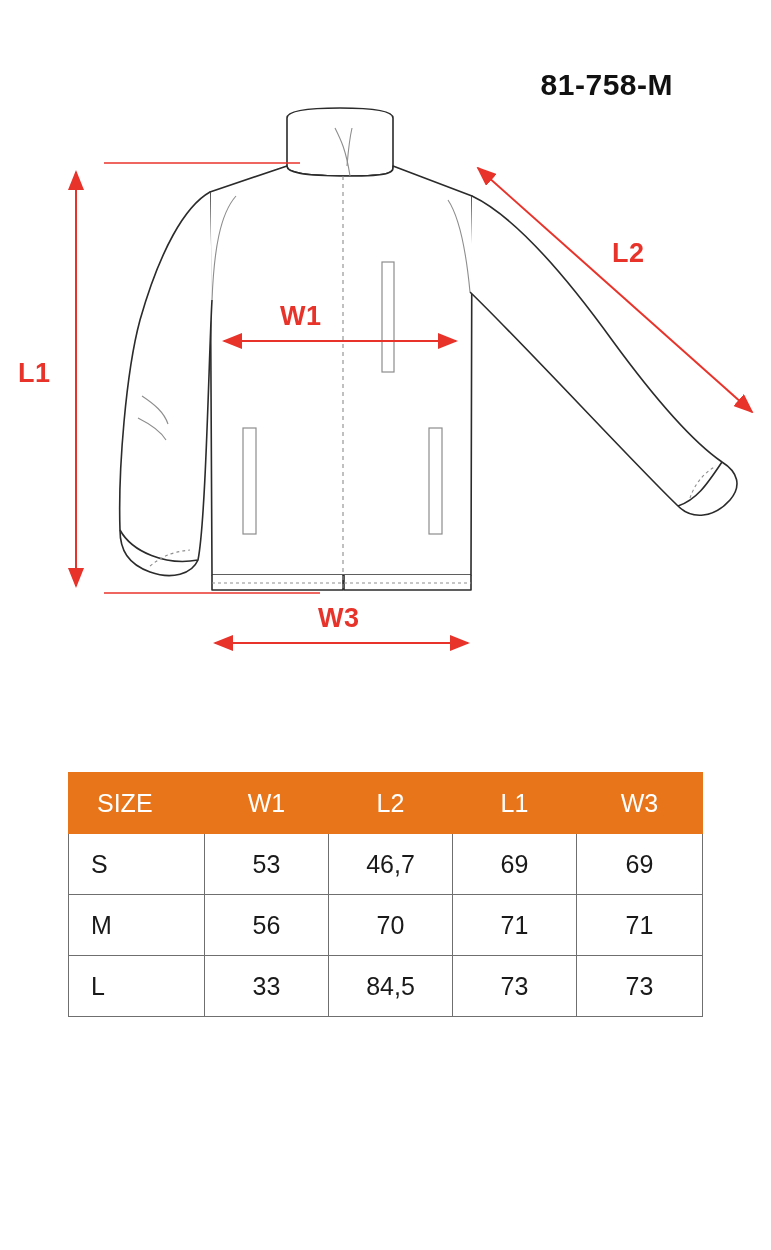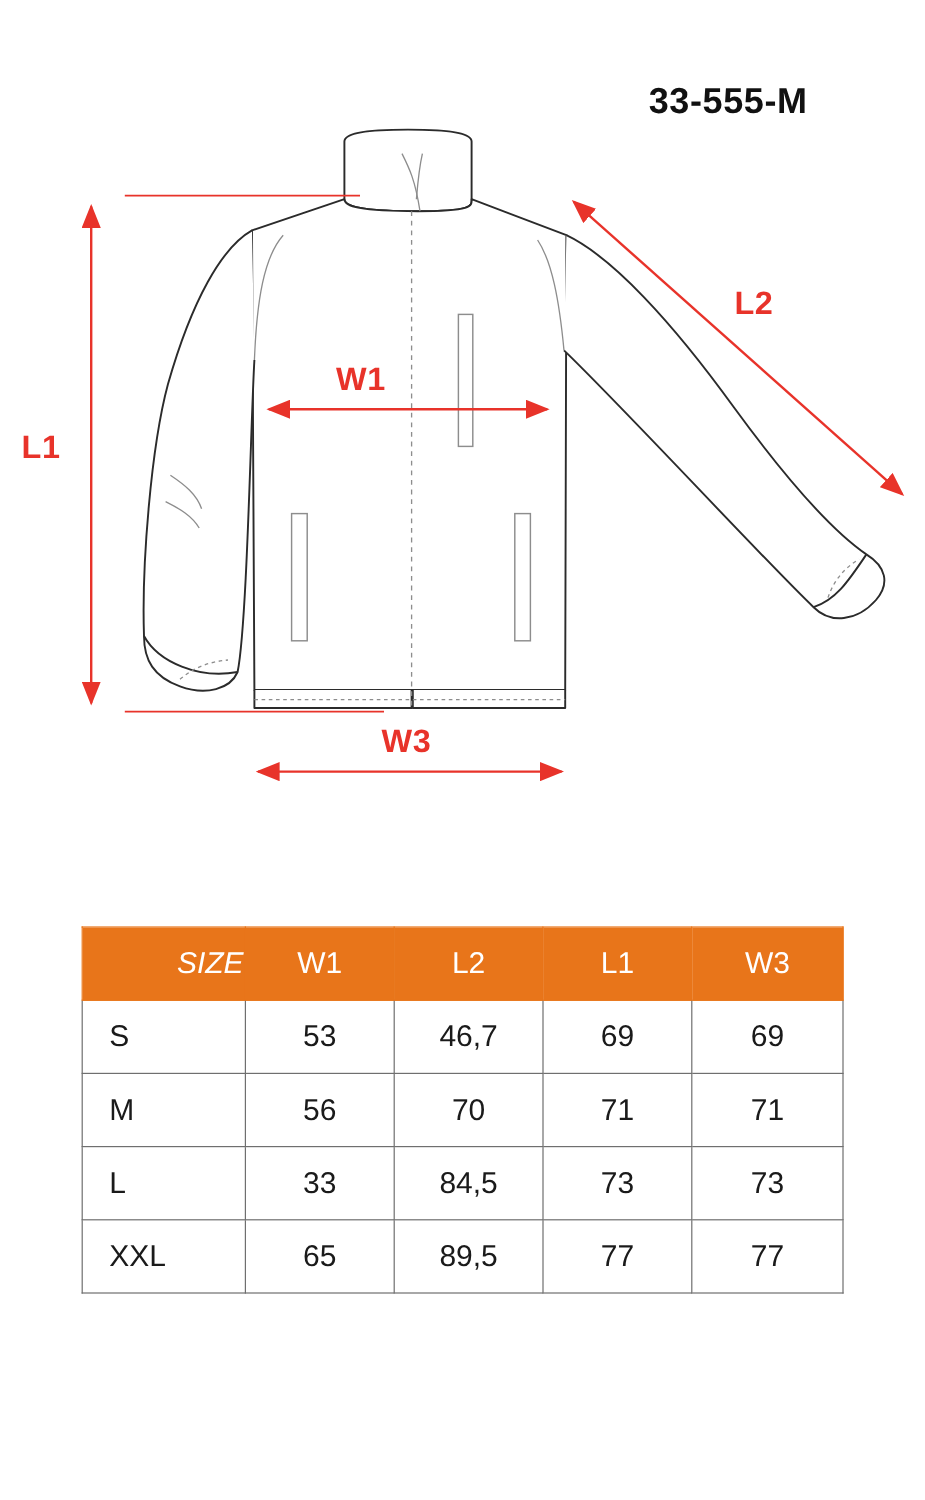--- a/index.html
+++ b/index.html
@@ -63,38 +63,37 @@
     text-align: center;
     color: #1a1a1a;
   }
   table.size-table thead th {
     background: #e8751a;
     color: #ffffff;
     font-weight: normal;
     border: 1px solid #e8751a;
   }
   table.size-table thead th.col-size {
-    text-align: right;
-    padding-left: 10px;
-    font-style: italic;
+    text-align: left;
+    padding-left: 28px;
   }
   table.size-table tbody td.col-size {
     text-align: left;
     padding-left: 22px;
   }
   table.size-table col.c1 { width: 136px; }
   table.size-table col.c2 { width: 124px; }
   table.size-table col.c3 { width: 124px; }
   table.size-table col.c4 { width: 124px; }
   table.size-table col.c5 { width: 126px; }
 </style>
 </head>
 <body>
 
-<div id="product-code">33-555-M</div>
+<div id="product-code">81-758-M</div>
 
 <svg id="jacket-figure" viewBox="0 0 771 720" xmlns="http://www.w3.org/2000/svg">
   <defs>
     <marker id="arrH" markerWidth="10" markerHeight="8" refX="9" refY="4" orient="auto">
       <path d="M0,0 L10,4 L0,8 z" fill="#e8332a"></path>
     </marker>
     <marker id="arrHs" markerWidth="10" markerHeight="8" refX="1" refY="4" orient="auto">
       <path d="M10,0 L0,4 L10,8 z" fill="#e8332a"></path>
     </marker>
   </defs>
@@ -199,22 +198,15 @@
         <td>71</td>
         <td>71</td>
       </tr>
       <tr>
         <td class="col-size">L</td>
         <td>33</td>
         <td>84,5</td>
         <td>73</td>
         <td>73</td>
       </tr>
-      <tr>
-        <td class="col-size">XXL</td>
-        <td>65</td>
-        <td>89,5</td>
-        <td>77</td>
-        <td>77</td>
-      </tr>
     </tbody>
   </table>
 </div>
 
 </body></html>

